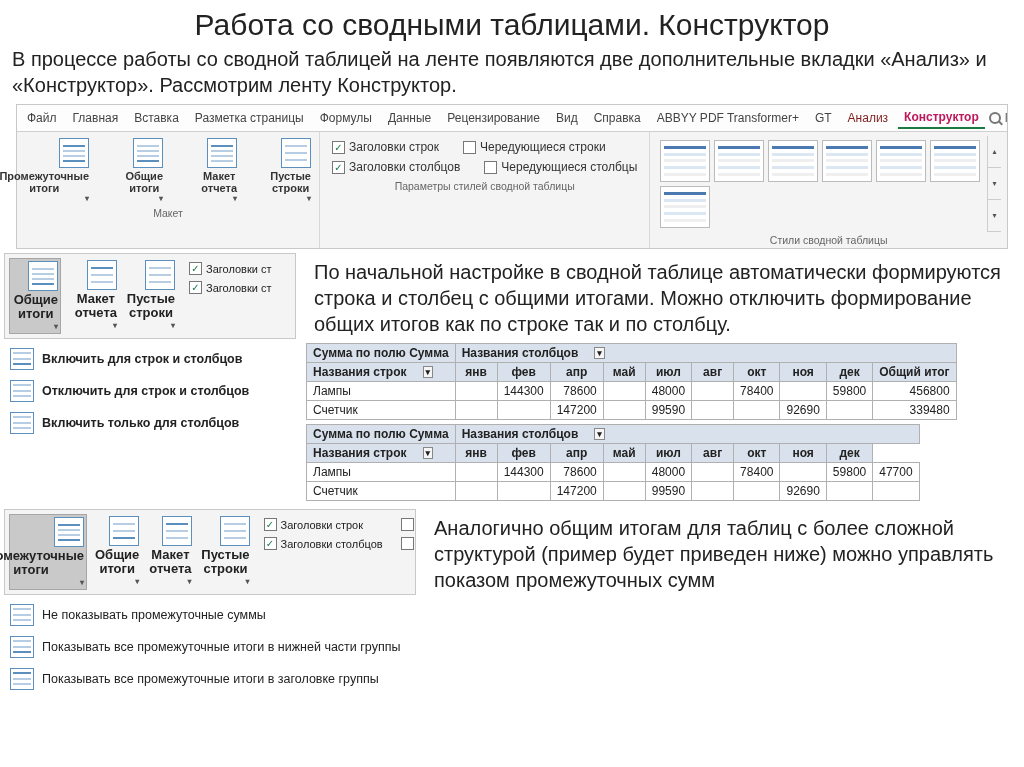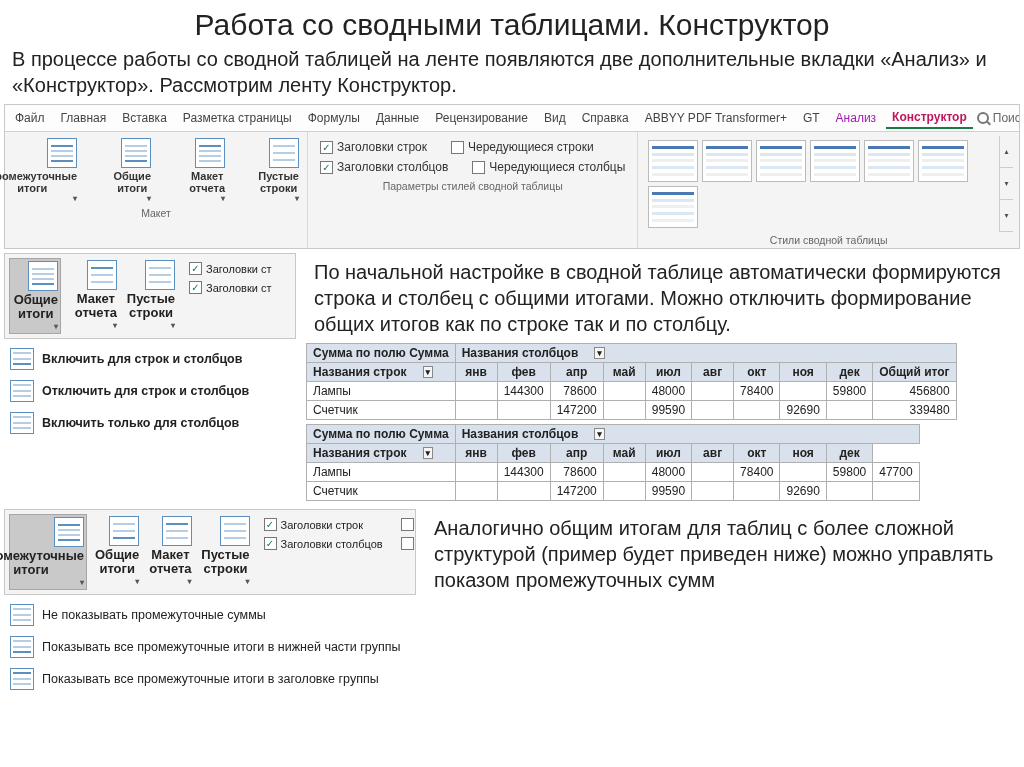--- a/index.html
+++ b/index.html
@@ -21,38 +21,38 @@
     font-size: 20px;
     line-height: 1.3;
     padding: 0 12px 6px;
     color: #222;
   }
 
   
   .ribbon {
     border: 1px solid #c8c8c8;
     background: #fdfdfd;
-    margin: 0 4px;
+    margin: 0 16px;
   }
   .ribbon-tabs {
     display: flex;
     align-items: center;
     gap: 4px;
     padding: 2px 4px;
     border-bottom: 1px solid #d0d0d0;
     font-size: 12px;
     color: #444;
     overflow: hidden;
     white-space: nowrap;
   }
   .ribbon-tab {
     padding: 3px 6px;
     cursor: pointer;
   }
-  .ribbon-tab.analysis { color: #a21caf; font-weight: 500; }
+  .ribbon-tab.analysis { color: #7f1d1d; font-weight: 500; }
   .ribbon-tab.active {
     color: #be185d;
     font-weight: 600;
     border-bottom: 2px solid #1a7a44;
   }
   .ribbon-search {
     margin-left: auto;
     display: flex;
     align-items: center;
     gap: 4px;

